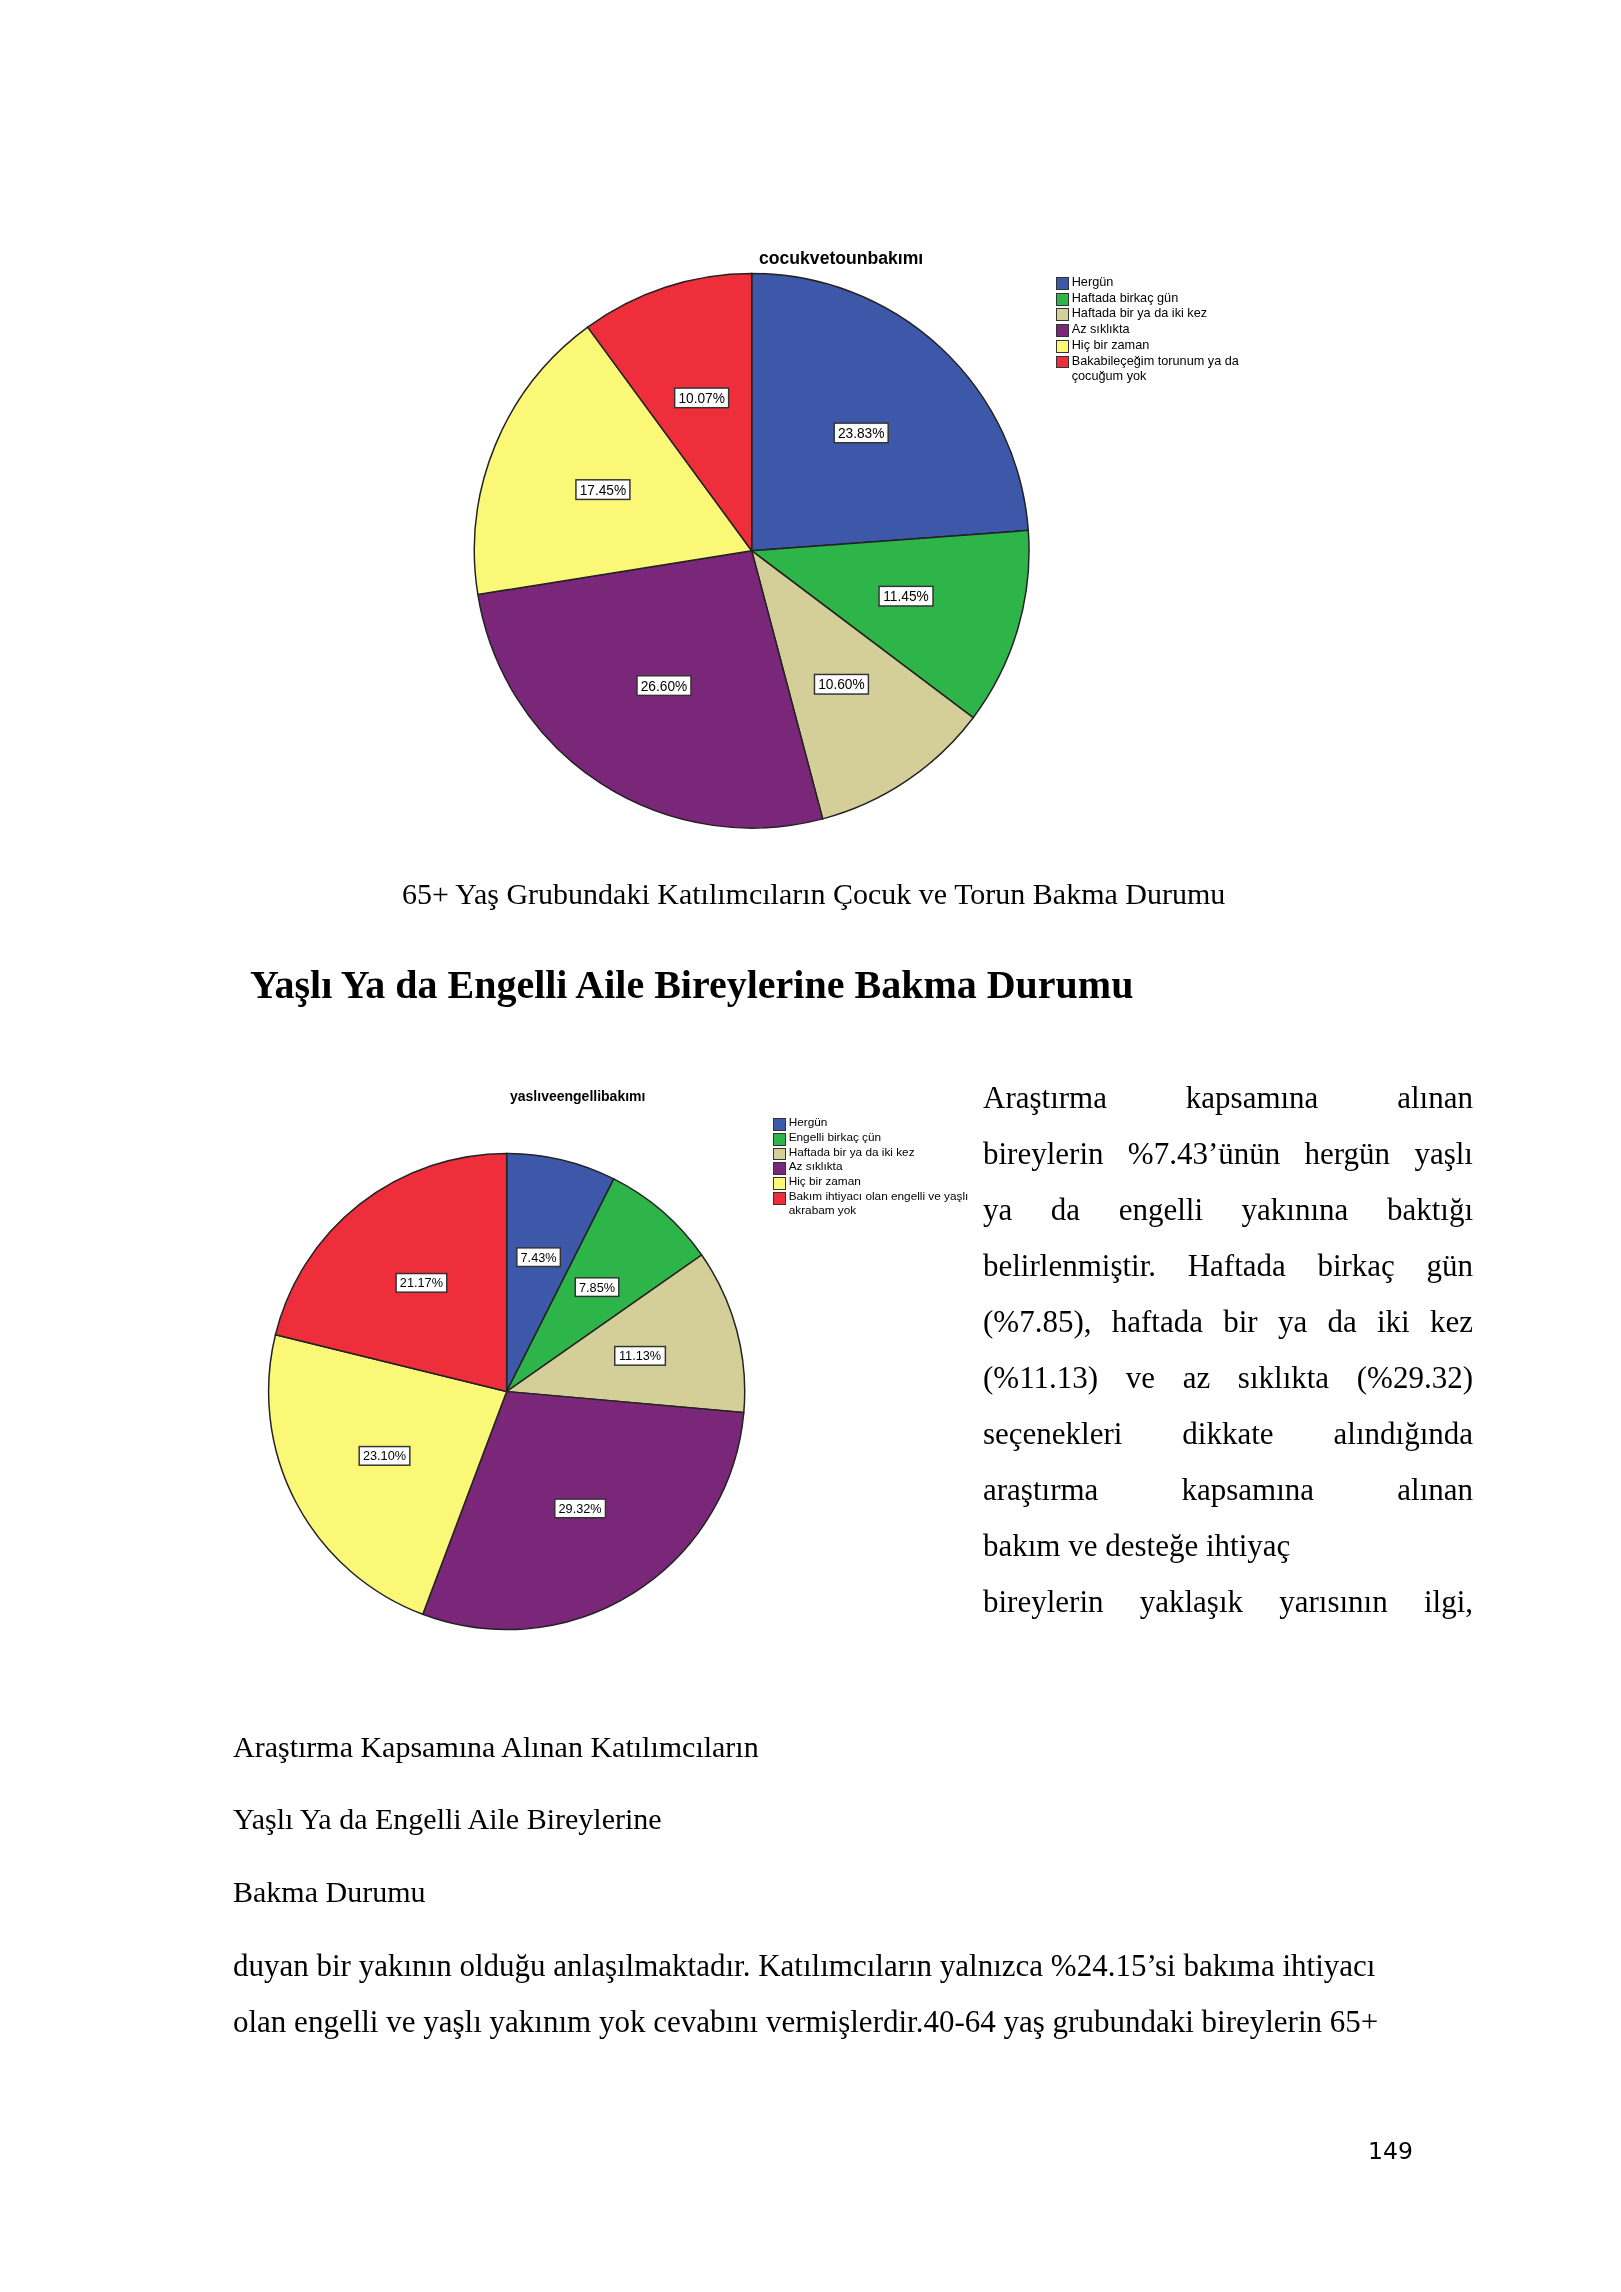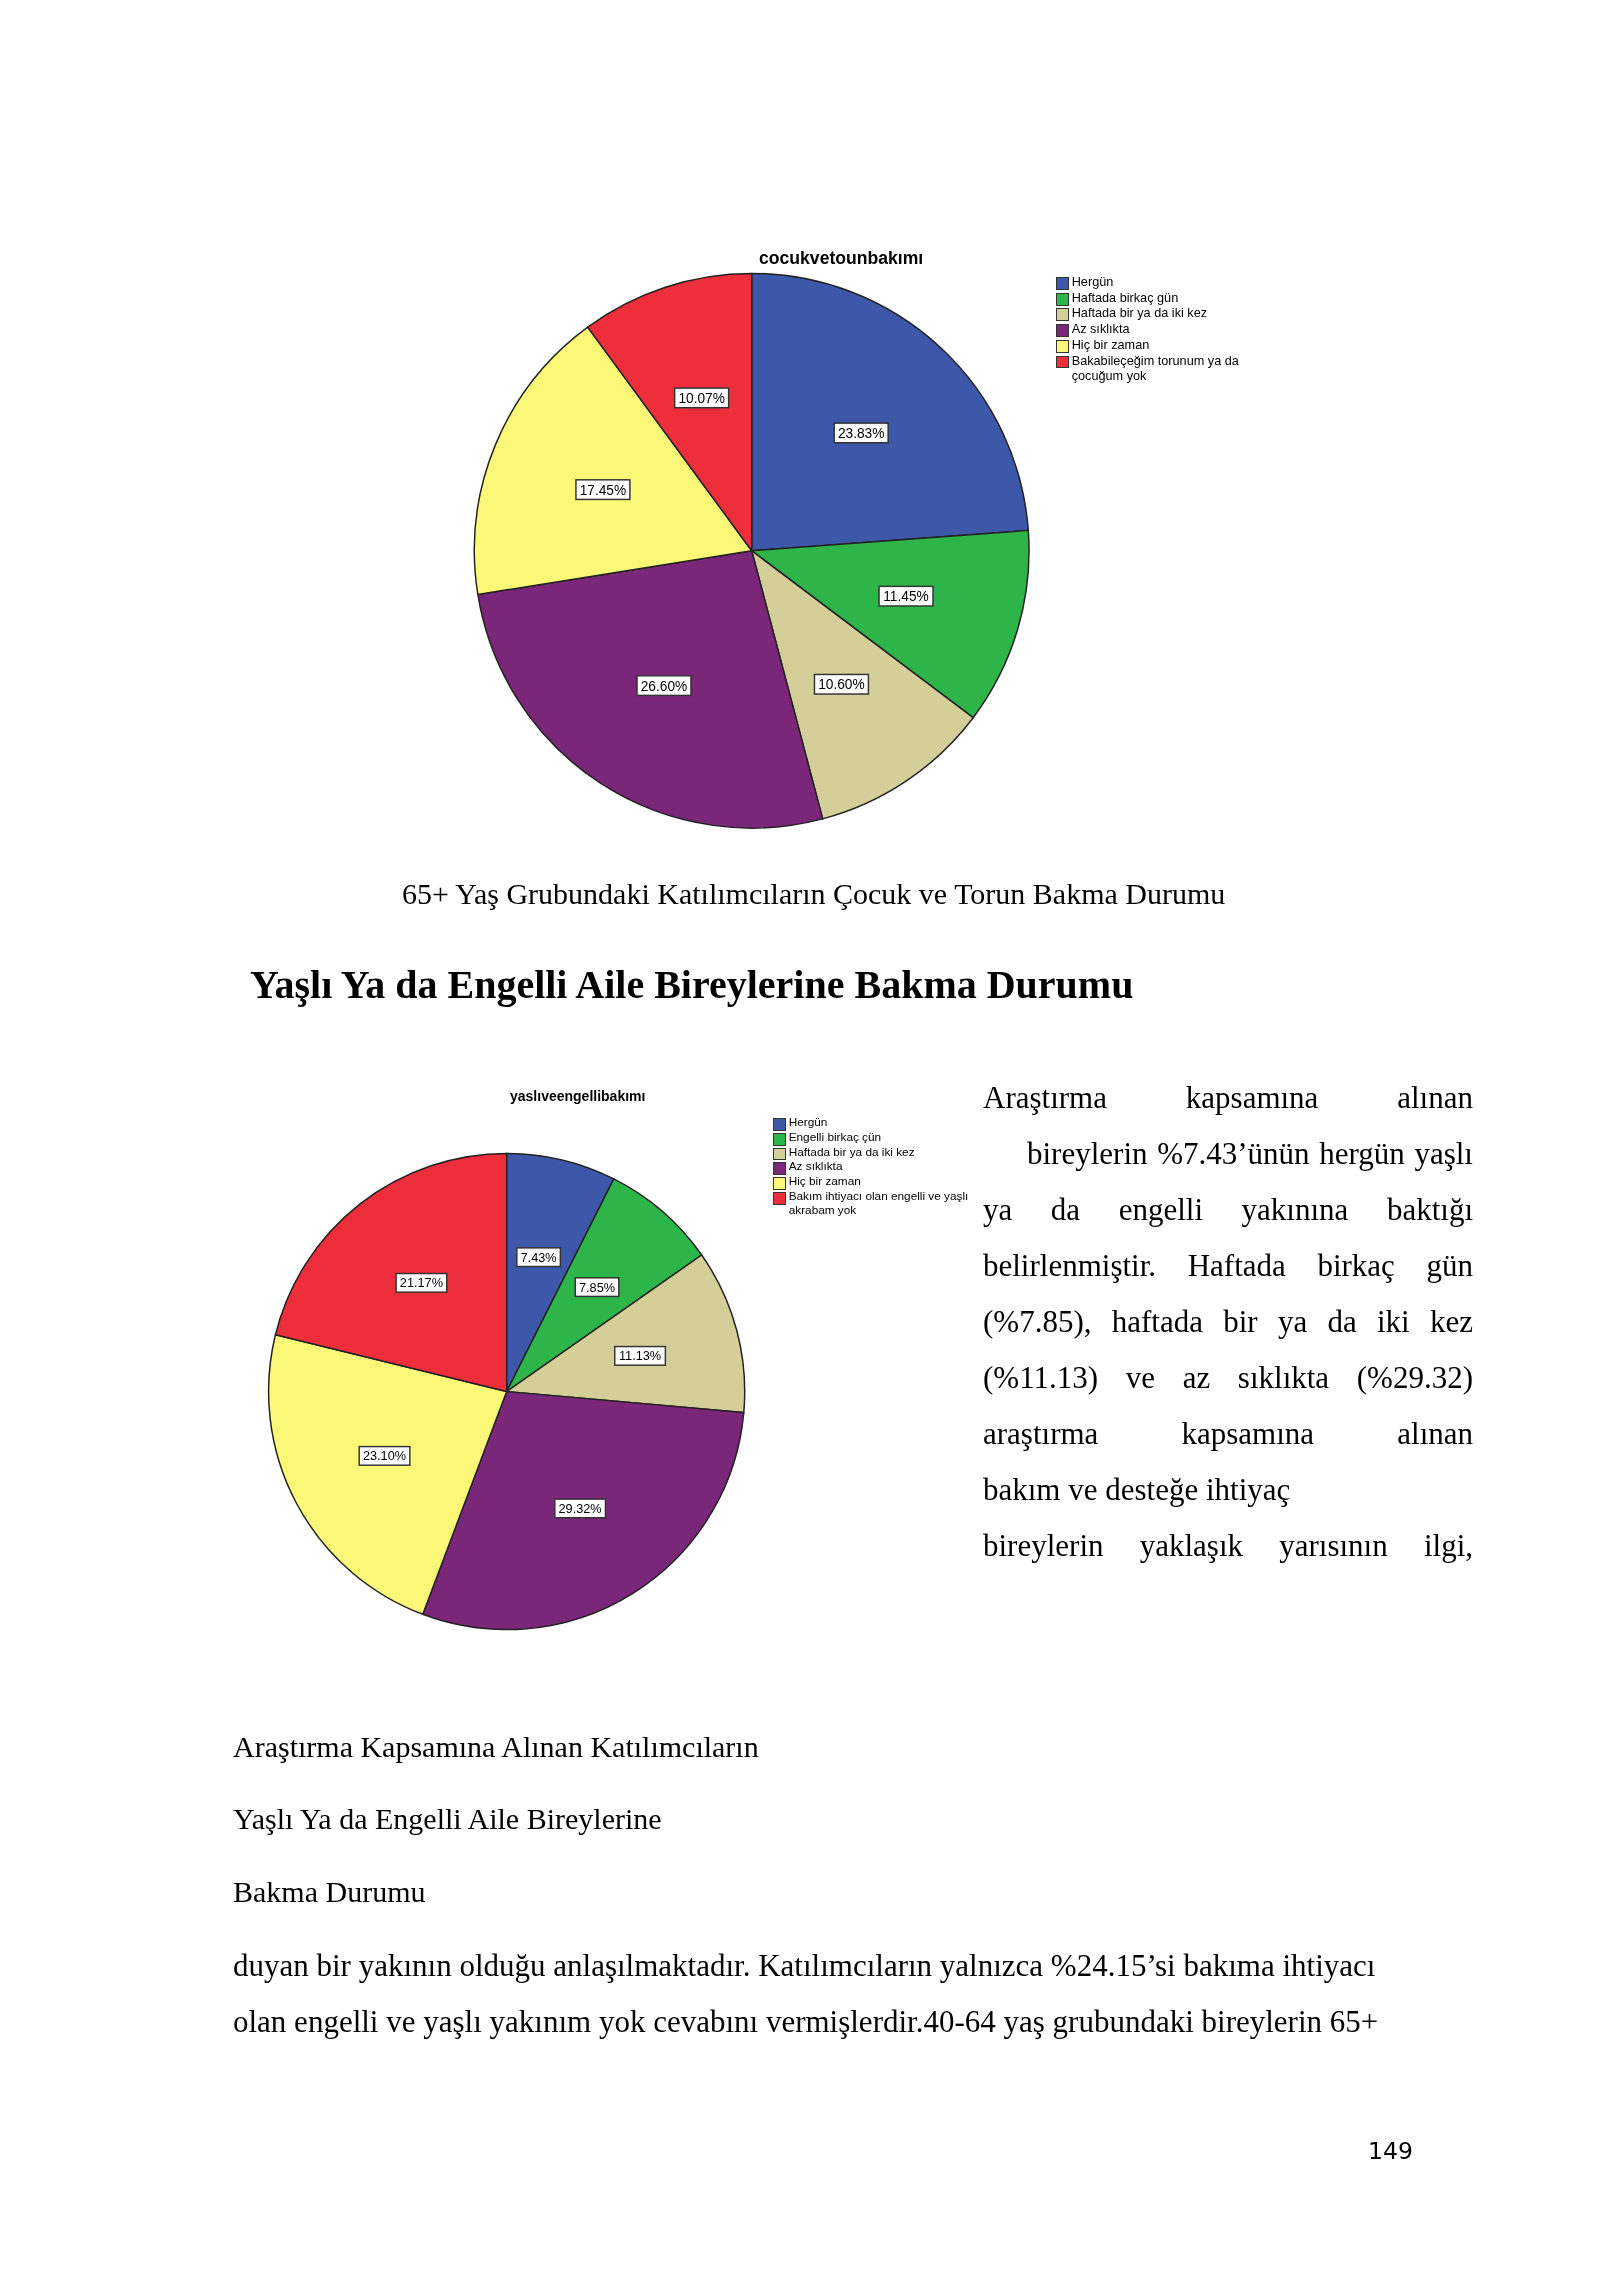--- a/index.html
+++ b/index.html
@@ -138,25 +138,26 @@
       <span>Hiç bir zaman</span>
     </div>
     <div class="legend-item">
       <span class="swatch" style="background: rgb(238, 46, 59);"></span>
       <span>Bakım ihtiyacı olan engelli ve yaşlı akrabam yok</span>
     </div>
   </div>
 
 <div class="side-para" id="sidepara">
     <div style="text-align: justify; text-align-last: justify; white-space: normal;">Araştırma kapsamına alınan</div>
-    <div style="text-align: justify; text-align-last: justify; white-space: normal; margin-left: 44px;">bireylerin %7.43’ünün hergün yaşlı</div>
+    <div style="text-align: justify; text-align-last: justify; white-space: normal;">bireylerin %7.43’ünün hergün yaşlı</div>
     <div style="text-align: justify; text-align-last: justify; white-space: normal;">ya da engelli yakınına baktığı</div>
     <div style="text-align: justify; text-align-last: justify; white-space: normal;">belirlenmiştir. Haftada birkaç gün</div>
     <div style="text-align: justify; text-align-last: justify; white-space: normal;">(%7.85), haftada bir ya da iki kez</div>
     <div style="text-align: justify; text-align-last: justify; white-space: normal;">(%11.13)  ve az sıklıkta (%29.32)</div>
+    <div style="text-align: justify; text-align-last: justify; white-space: normal;">seçenekleri dikkate alındığında</div>
     <div style="text-align: justify; text-align-last: justify; white-space: normal;">araştırma kapsamına alınan</div>
     <div style="text-align: left; text-align-last: left; white-space: normal;">bakım ve desteğe ihtiyaç</div>
     <div style="text-align: justify; text-align-last: justify; white-space: normal;">bireylerin yaklaşık yarısının ilgi,</div>
   </div>
 
 <div class="fig-cap-line" style="top:1730px;">Araştırma Kapsamına Alınan Katılımcıların</div>
 <div class="fig-cap-line" style="top:1802px;">Yaşlı Ya da Engelli Aile Bireylerine</div>
 <div class="fig-cap-line" style="top:1875px;">Bakma Durumu</div>
 
 <div class="body-line" style="top:1948px;">duyan bir yakının olduğu anlaşılmaktadır. Katılımcıların yalnızca %24.15’si bakıma ihtiyacı</div>

